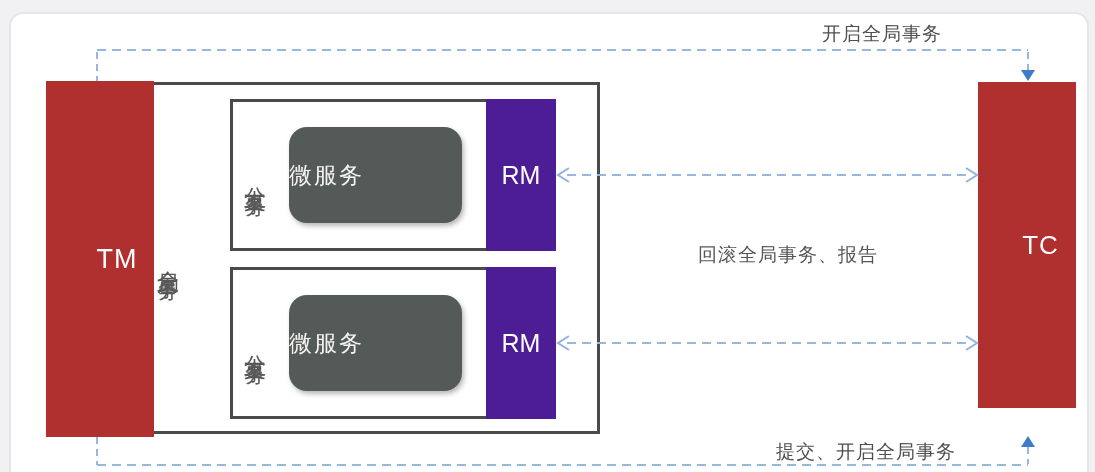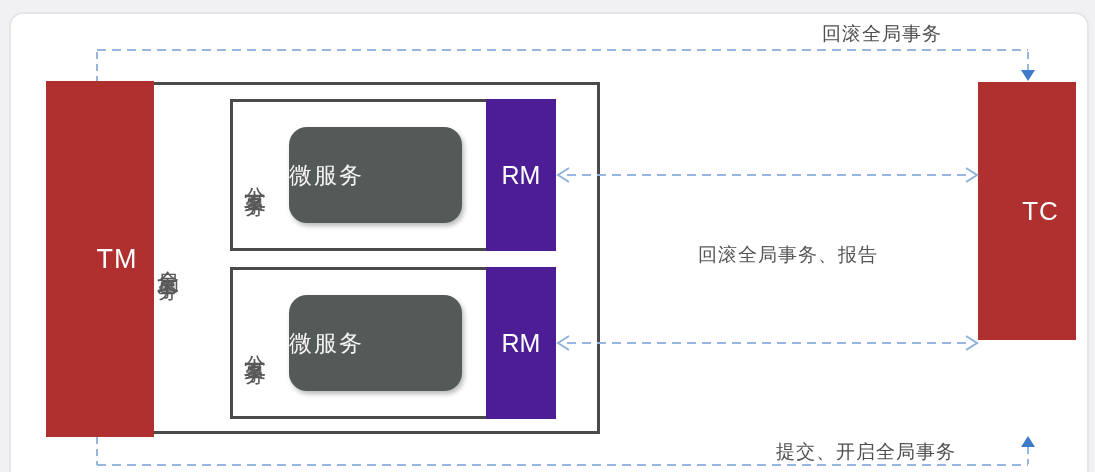--- a/index.html
+++ b/index.html
@@ -16,21 +16,21 @@
   
   .big-box{
     position:absolute;left:100px;top:82px;width:500px;height:352px;
     box-sizing:border-box;border:3px solid #4A4A4A;background:transparent;
   }
   .node{
     position:absolute;display:flex;align-items:center;justify-content:center;
     background:#B02F2F;color:#FFFFFF;box-sizing:border-box;
   }
   .tm{left:46px;top:81px;width:108px;height:356px;font-size:27px;padding-left:34px;letter-spacing:1px;}
-  .tc{left:978px;top:82px;width:98px;height:258px;font-size:26px;padding-left:27px;letter-spacing:1px;}
+  .tc{left:978px;top:82px;width:98px;height:326px;font-size:26px;padding-left:27px;letter-spacing:1px;}
   .branch{
     position:absolute;left:230px;width:326px;height:152px;
     box-sizing:border-box;border:3px solid #4A4A4A;background:#FFFFFF;
   }
   .branch.b1{top:99px;}
   .branch.b2{top:267px;}
   .vlabel{
     writing-mode:vertical-rl;text-orientation:upright;
     color:#585858;line-height:1;letter-spacing:3px;
   }
@@ -116,21 +116,21 @@
   </div>
 
   <div class="node tc">
     <span>TC</span>
   </div>
 
   <div class="dash-v" style="left:96px;top:52px;height:29px;"></div>
   <div class="dash-h" style="left:97px;top:49px;width:931px;"></div>
   <div class="dash-v" style="left:1027px;top:52px;height:20px;"></div>
   <div class="tri tri-down" style="left:1021px;top:70px;"></div>
-  <div class="flow-label label-top">回滚全局事务</div>
+  <div class="flow-label label-top">开启全局事务</div>
 
   <div class="darrow" style="top:165px;">
     <svg class="chev-left" width="14" height="20">
       <polyline points="13,3 2,10 13,17" fill="none" stroke="#8FB2DD" stroke-width="2"></polyline>
     </svg>
     <div class="dline"></div>
     <svg class="chev-right" width="14" height="20">
       <polyline points="1,3 12,10 1,17" fill="none" stroke="#8FB2DD" stroke-width="2"></polyline>
     </svg>
   </div>

